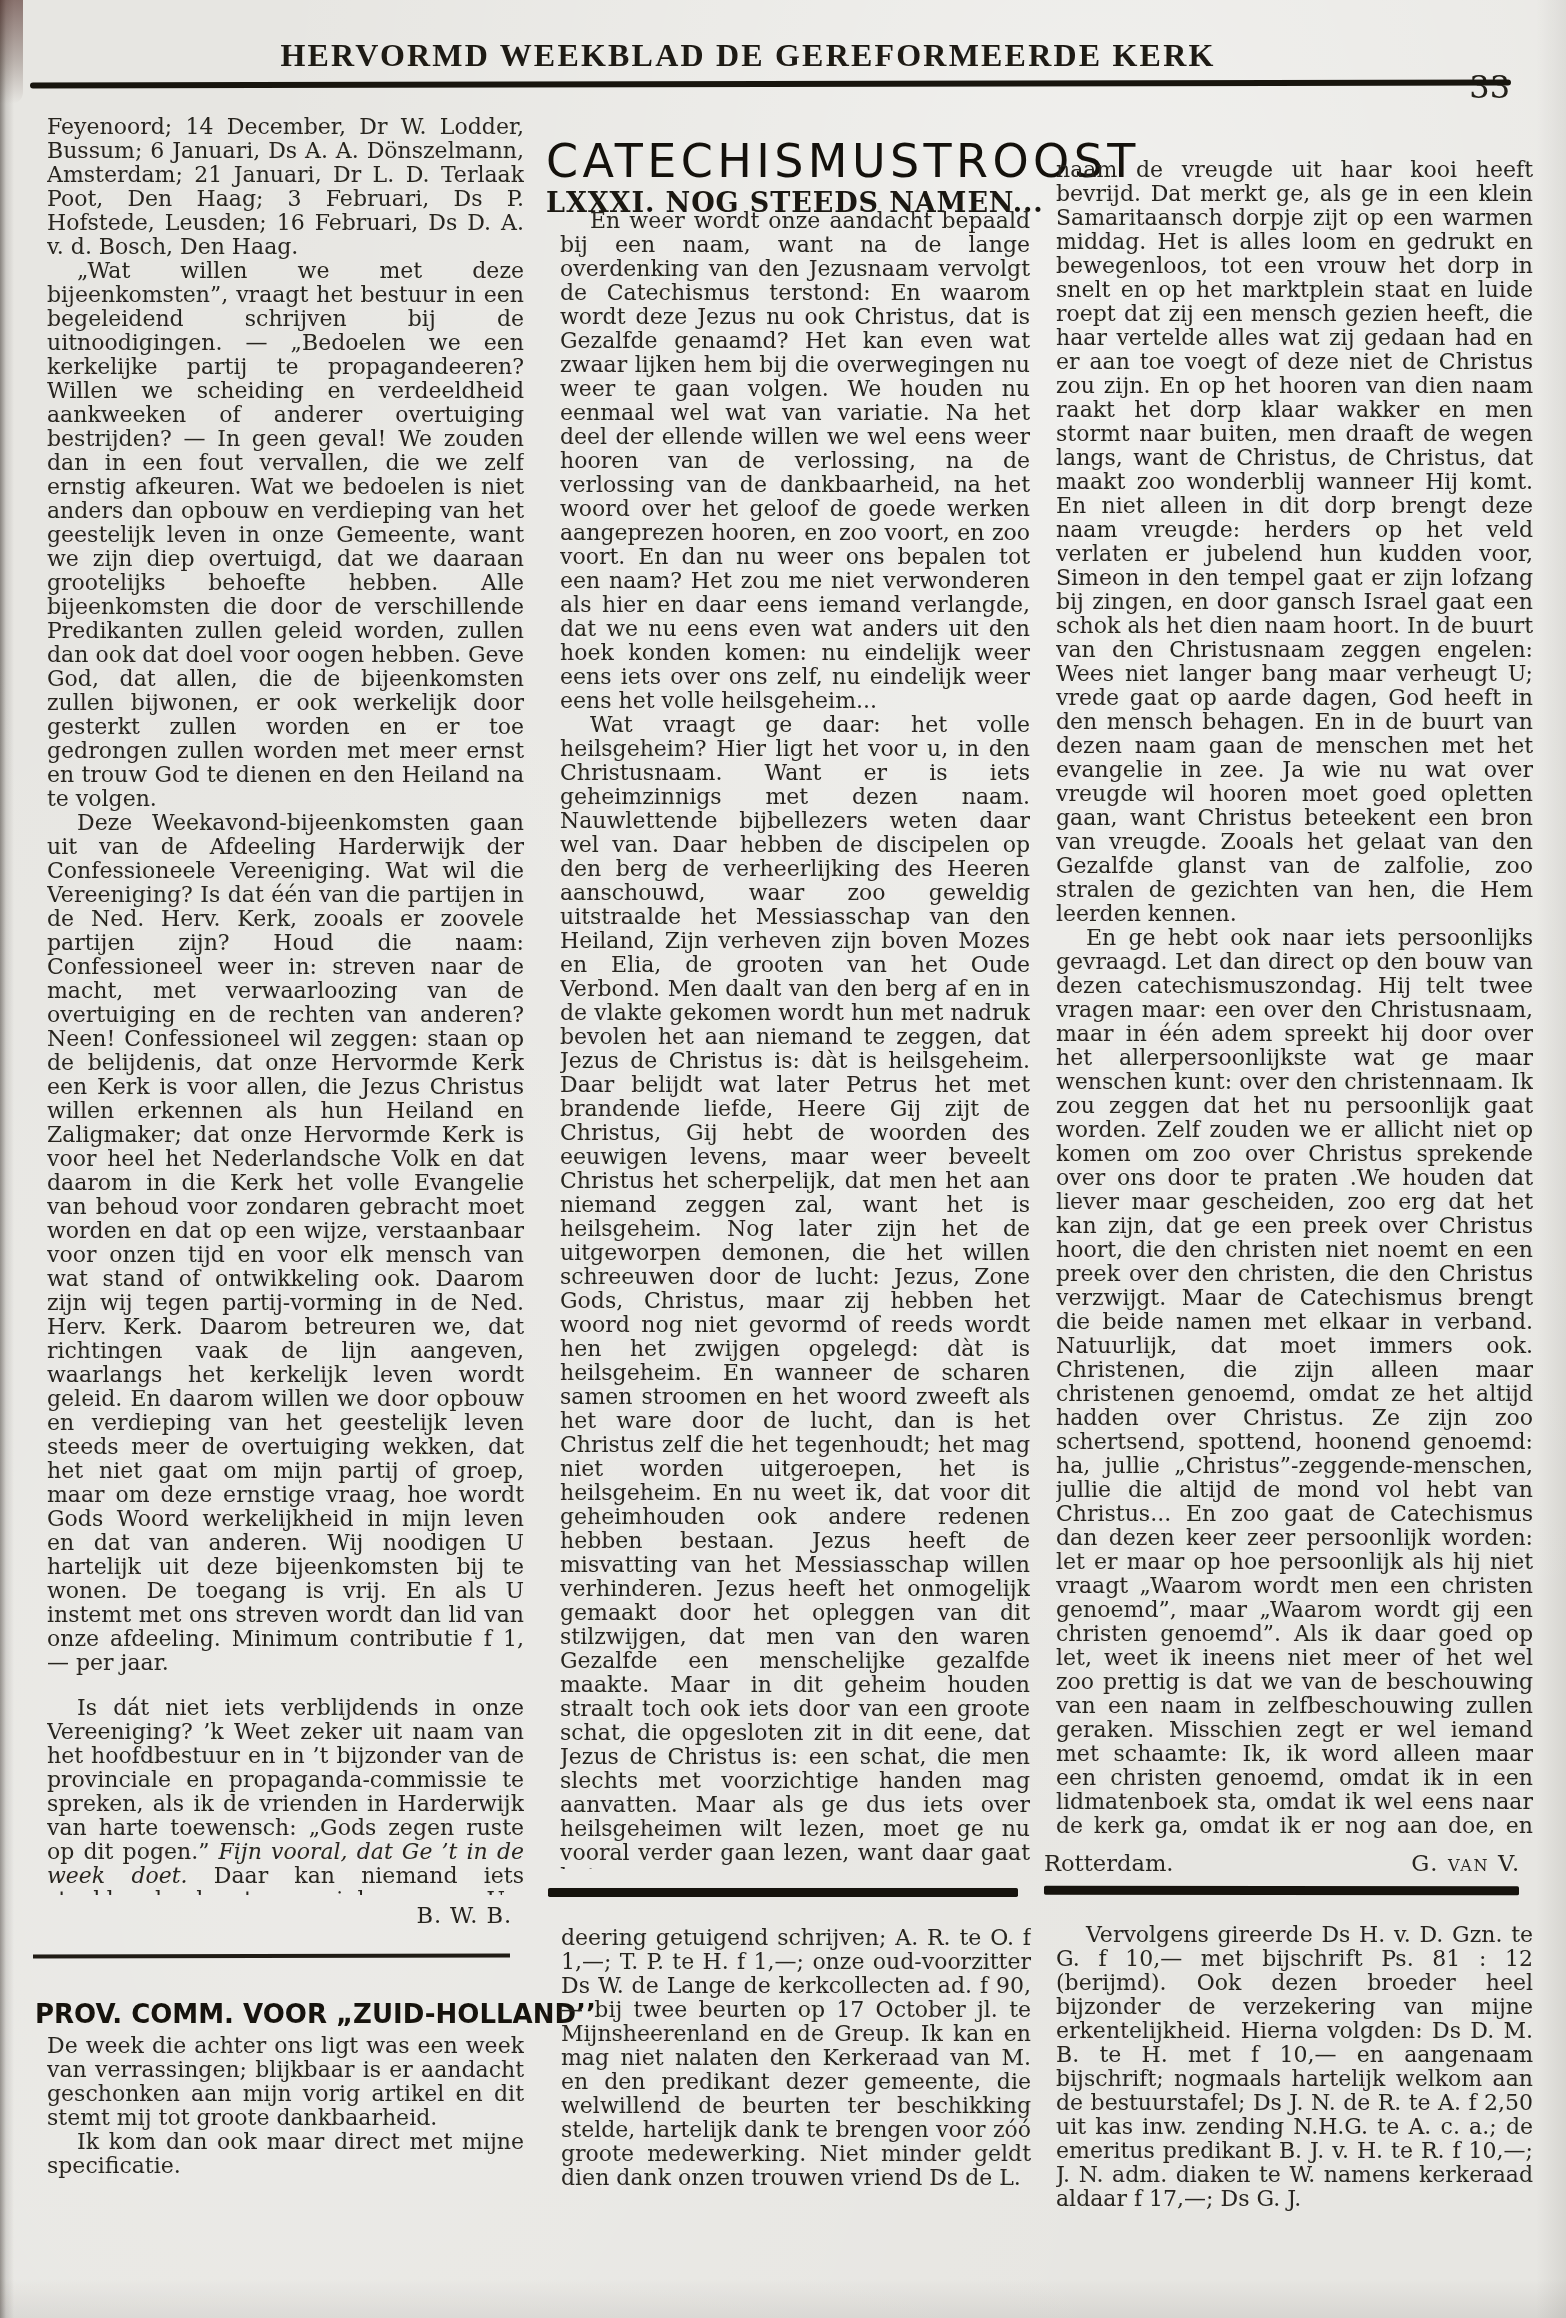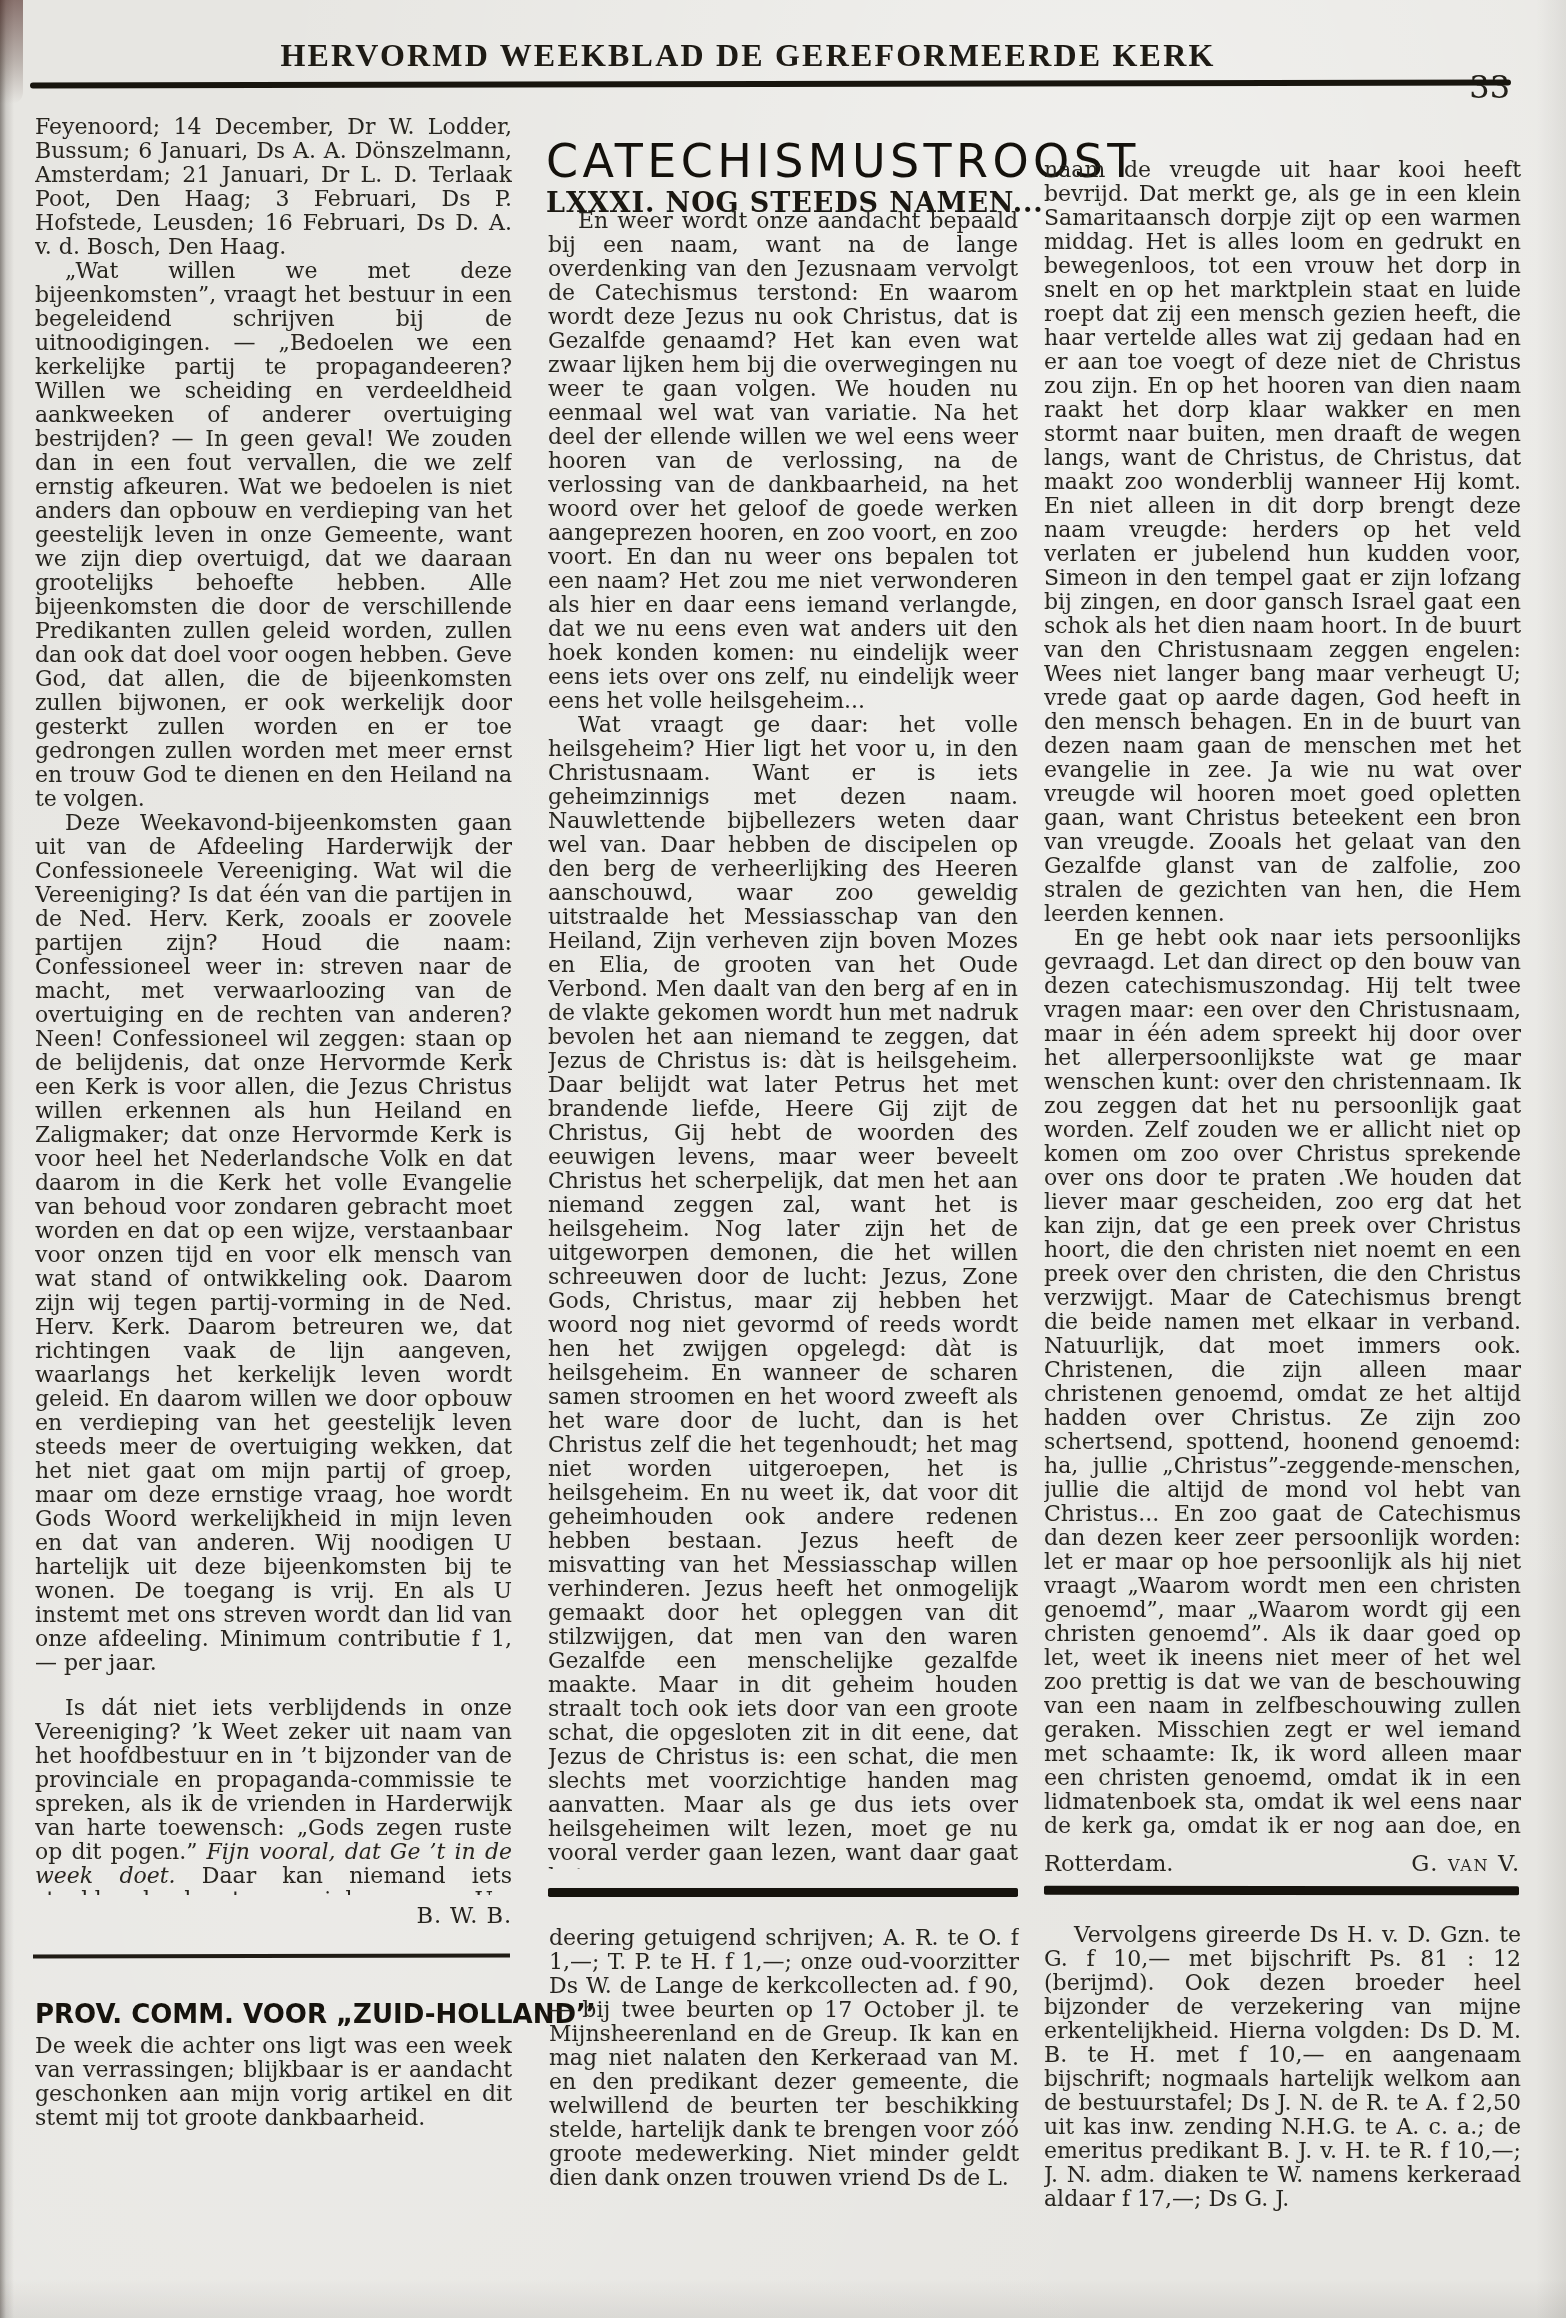--- a/index.html
+++ b/index.html
@@ -23,21 +23,21 @@
   .page-number { position:absolute; right:56px; top:30px; font-size:32px; color:#24211a;margin-top:38px; }
   .header-rule {
     position:absolute; left:30px; top:81px; width:1481px; height:6px;
     background:#18150e; border-radius:3.5px; transform:rotate(-0.12deg);
   }
   .corner-artifact {
     position:absolute; left:0; top:0; width:22.6px; height:104px;
     background:linear-gradient(180deg, rgba(60,20,15,0.55), rgba(60,30,20,0.25) 60%, transparent);
     border-radius:0 0 12px 0;
   }
-  .col { position:absolute; text-align:justify; font-size:22px; line-height:24px; }
+  .col { position:absolute; text-align:justify; font-size:22px; line-height:24px;margin-left:12px; }
   .col p { margin:0; text-indent:30px; }
   .col p.noindent { text-indent:0; }
   .col p.gap-top { margin-top:21px; }
   .ital { font-style:italic; }
 
   .agenda-flow   { left:35px;  top:115px;  width:477px; max-height:1780px; overflow:hidden; }
   .sig-bwb      { position:absolute; left:35px; top:1902px; width:477px; text-align:right; font-size:22.6px; letter-spacing:0.9px; }
   .rule-left    { position:absolute; left:33px; top:1954px; width:477px; height:3.5px; background:#201c15; transform:rotate(-0.15deg); }
   .zuid-heading {
     position:absolute; left:35px; top:1977px; width:480px;
@@ -86,20 +86,21 @@
     <p>„Wat willen we met deze bijeenkomsten”, vraagt het bestuur in een begeleidend schrijven bij de uitnoodigingen. — „Bedoelen we een kerkelijke partij te propagandeeren? Willen we scheiding en verdeeldheid aankweeken of anderer overtuiging bestrijden? — In geen geval! We zouden dan in een fout vervallen, die we zelf ernstig afkeuren. Wat we bedoelen is niet anders dan opbouw en verdieping van het geestelijk leven in onze Gemeente, want we zijn diep overtuigd, dat we daaraan grootelijks behoefte hebben. Alle bijeenkomsten die door de verschillende Predikanten zullen geleid worden, zullen dan ook dat doel voor oogen hebben. Geve God, dat allen, die de bijeenkomsten zullen bijwonen, er ook werkelijk door gesterkt zullen worden en er toe gedrongen zullen worden met meer ernst en trouw God te dienen en den Heiland na te volgen.</p>
     <p>Deze Weekavond-bijeenkomsten gaan uit van de Afdeeling Harderwijk der Confessioneele Vereeniging. Wat wil die Vereeniging? Is dat één van die partijen in de Ned. Herv. Kerk, zooals er zoovele partijen zijn? Houd die naam: Confessioneel weer in: streven naar de macht, met verwaarloozing van de overtuiging en de rechten van anderen? Neen! Confessioneel wil zeggen: staan op de belijdenis, dat onze Hervormde Kerk een Kerk is voor allen, die Jezus Christus willen erkennen als hun Heiland en Zaligmaker; dat onze Hervormde Kerk is voor heel het Nederlandsche Volk en dat daarom in die Kerk het volle Evangelie van behoud voor zondaren gebracht moet worden en dat op een wijze, verstaanbaar voor onzen tijd en voor elk mensch van wat stand of ontwikkeling ook. Daarom zijn wij tegen partij-vorming in de Ned. Herv. Kerk. Daarom betreuren we, dat richtingen vaak de lijn aangeven, waarlangs het kerkelijk leven wordt geleid. En daarom willen we door opbouw en verdieping van het geestelijk leven steeds meer de overtuiging wekken, dat het niet gaat om mijn partij of groep, maar om deze ernstige vraag, hoe wordt Gods Woord werkelijkheid in mijn leven en dat van anderen. Wij noodigen U hartelijk uit deze bijeenkomsten bij te wonen. De toegang is vrij. En als U instemt met ons streven wordt dan lid van onze afdeeling. Minimum contributie f 1,— per jaar.</p>
     <p class="gap-top"><span>Is dát niet iets verblijdends in onze Vereeniging? ’k Weet zeker uit naam van het hoofdbestuur en in ’t bijzonder van de provinciale en propaganda-commissie te spreken, als ik de vrienden in Harderwijk van harte toewensch: „Gods zegen ruste op dit pogen.”</span> <span class="ital">Fijn vooral, dat Ge ’t in de week doet.</span> <span>Daar kan niemand iets steekhoudends tegen inbrengen. Uw voorbeeld wekke vele afdeelingen tot navolging. Kan het dezen winter niet meer, dan D.V. de volgende.</span></p>
   </section>
   <div class="sig-bwb">B. W. B.</div>
 
   <div class="rule-left"></div>
   <h2 class="zuid-heading">PROV. COMM. VOOR „ZUID-HOLLAND’’</h2>
   <section class="col zuid-body">
     <p class="noindent">De week die achter ons ligt was een week van verrassingen; blijkbaar is er aandacht geschonken aan mijn vorig artikel en dit stemt mij tot groote dankbaarheid.</p>
+    <p>Ik kom dan ook maar direct met mijne specificatie.</p>
   </section>
 
   <h1 class="headline">CATECHISMUSTROOST</h1>
   <h3 class="subhead">LXXXI. NOG STEEDS NAMEN...</h3>
 
   <section class="col mid-body">
     <p>En weer wordt onze aandacht bepaald bij een naam, want na de lange overdenking van den Jezusnaam vervolgt de Catechismus terstond: En waarom wordt deze Jezus nu ook Christus, dat is Gezalfde genaamd? Het kan even wat zwaar lijken hem bij die overwegingen nu weer te gaan volgen. We houden nu eenmaal wel wat van variatie. Na het deel der ellende willen we wel eens weer hooren van de verlossing, na de verlossing van de dankbaarheid, na het woord over het geloof de goede werken aangeprezen hooren, en zoo voort, en zoo voort. En dan nu weer ons bepalen tot een naam? Het zou me niet verwonderen als hier en daar eens iemand verlangde, dat we nu eens even wat anders uit den hoek konden komen: nu eindelijk weer eens iets over ons zelf, nu eindelijk weer eens het volle heilsgeheim...</p>
     <p>Wat vraagt ge daar: het volle heilsgeheim? Hier ligt het voor u, in den Christusnaam. Want er is iets geheimzinnigs met dezen naam. Nauwlettende bijbellezers weten daar wel van. Daar hebben de discipelen op den berg de verheerlijking des Heeren aanschouwd, waar zoo geweldig uitstraalde het Messiasschap van den Heiland, Zijn verheven zijn boven Mozes en Elia, de grooten van het Oude Verbond. Men daalt van den berg af en in de vlakte gekomen wordt hun met nadruk bevolen het aan niemand te zeggen, dat Jezus de Christus is: dàt is heilsgeheim. Daar belijdt wat later Petrus het met brandende liefde, Heere Gij zijt de Christus, Gij hebt de woorden des eeuwigen levens, maar weer beveelt Christus het scherpelijk, dat men het aan niemand zeggen zal, want het is heilsgeheim. Nog later zijn het de uitgeworpen demonen, die het willen schreeuwen door de lucht: Jezus, Zone Gods, Christus, maar zij hebben het woord nog niet gevormd of reeds wordt hen het zwijgen opgelegd: dàt is heilsgeheim. En wanneer de scharen samen stroomen en het woord zweeft als het ware door de lucht, dan is het Christus zelf die het tegenhoudt; het mag niet worden uitgeroepen, het is heilsgeheim. En nu weet ik, dat voor dit geheimhouden ook andere redenen hebben bestaan. Jezus heeft de misvatting van het Messiasschap willen verhinderen. Jezus heeft het onmogelijk gemaakt door het opleggen van dit stilzwijgen, dat men van den waren Gezalfde een menschelijke gezalfde maakte. Maar in dit geheim houden straalt toch ook iets door van een groote schat, die opgesloten zit in dit eene, dat Jezus de Christus is: een schat, die men slechts met voorzichtige handen mag aanvatten. Maar als ge dus iets over heilsgeheimen wilt lezen, moet ge nu vooral verder gaan lezen, want daar gaat het nu over.</p>
 
   </section>

